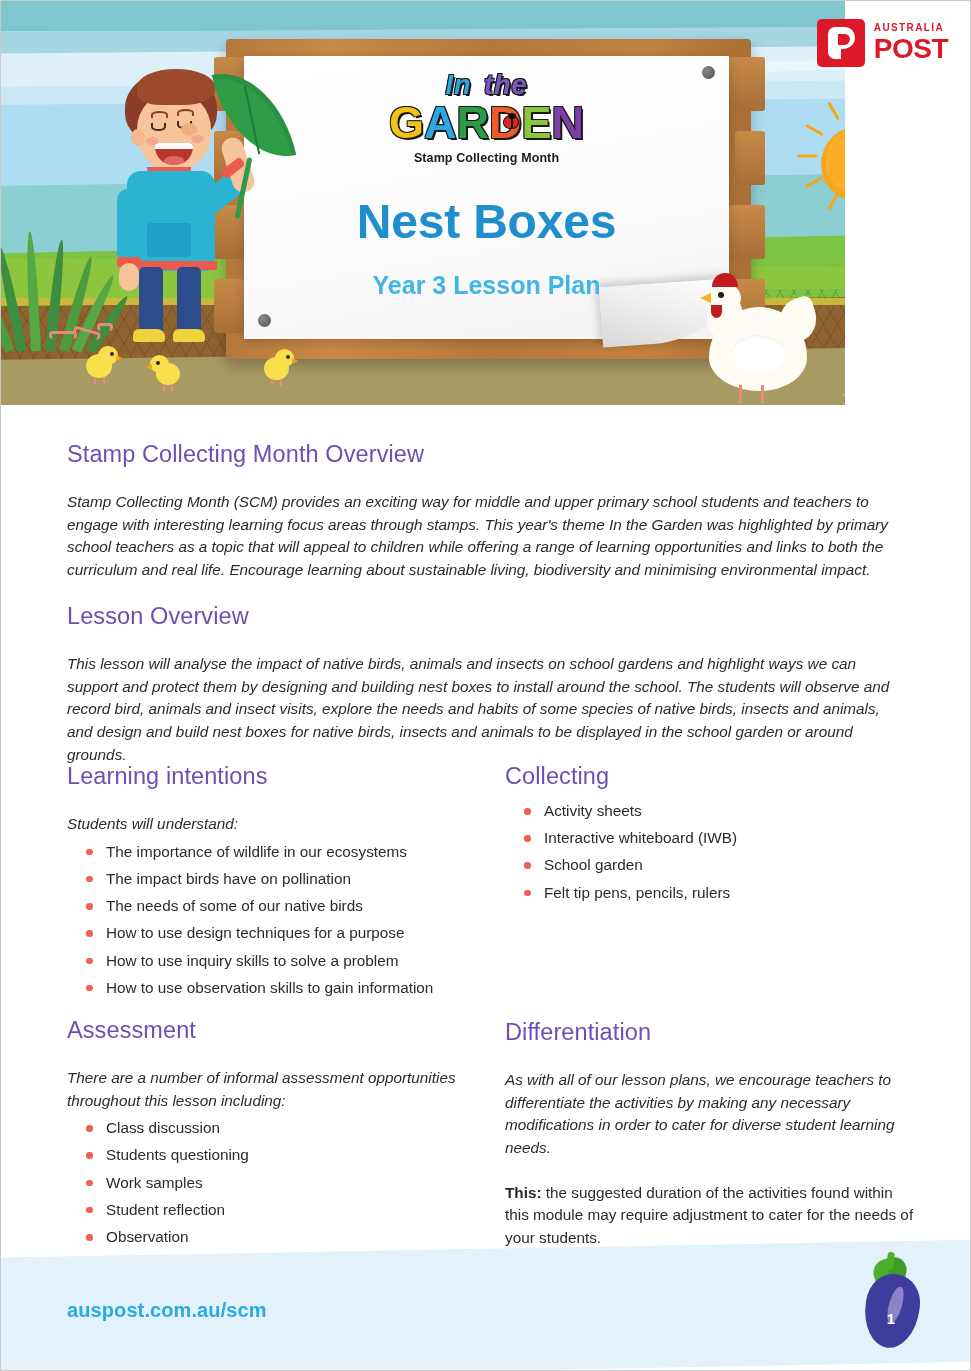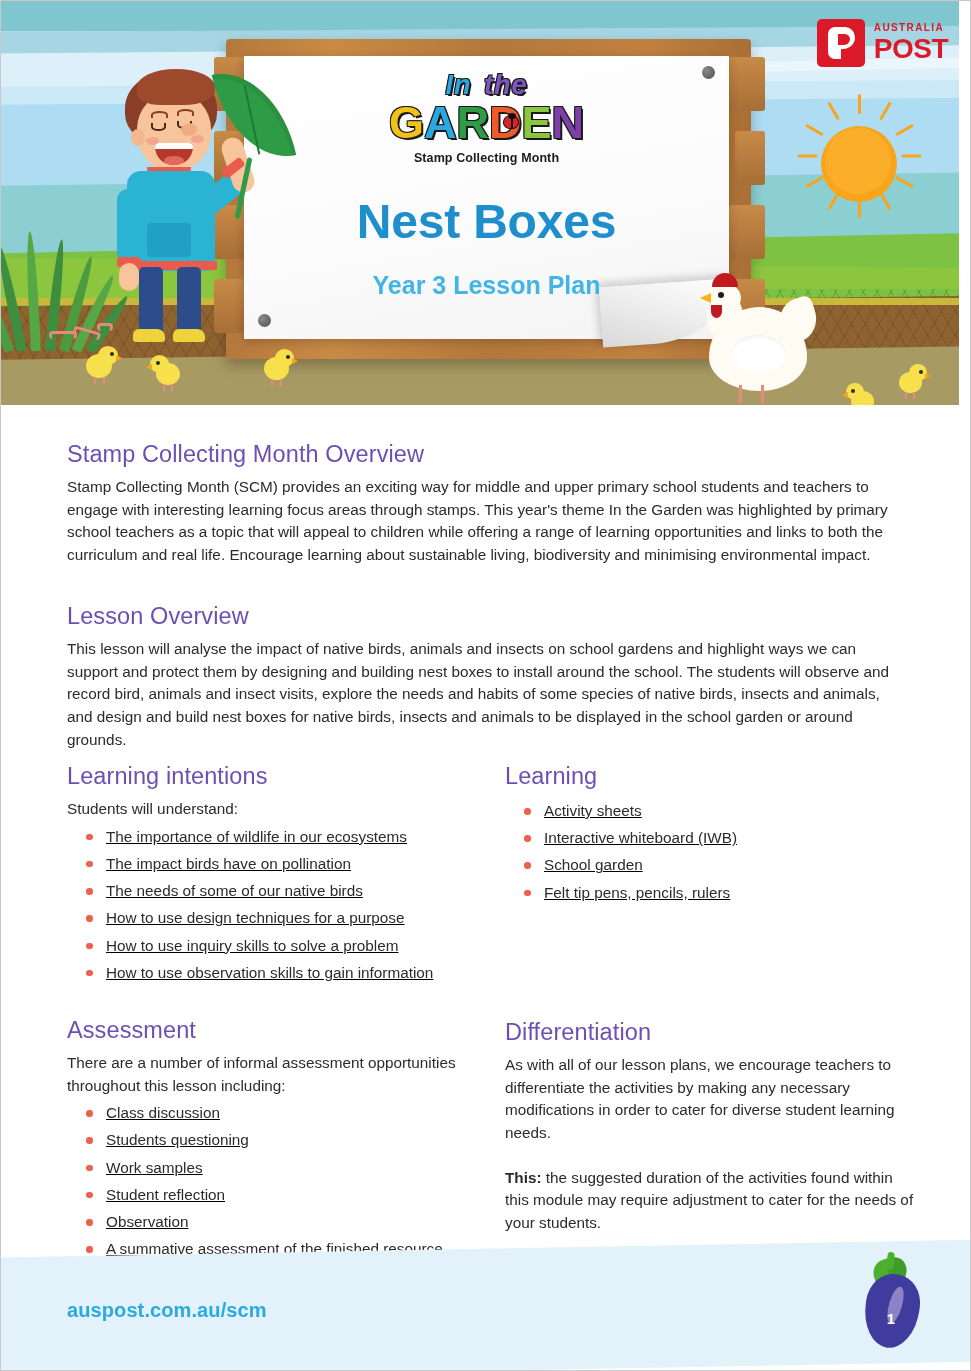--- a/index.html
+++ b/index.html
@@ -14,21 +14,21 @@
     position: relative;
     width: 971px; height: 1371px;
     background: #ffffff;
     border: 1px solid #c9c9c9;
     overflow: hidden;
   }
 
   
   .hero {
     position: absolute; left: 0; top: 0;
-    width: 958px; height: 415px;
+    width: 844px; height: 415px;
     overflow: hidden;
   }
   .sky-base   { position:absolute; left:0; top:0; width:971px; height:300px; background:#AEDCF2; }
   .sky-band1  { position:absolute; left:0; top:0;   width:971px; height:30px;  background:#7FC6CF; }
   .sky-band2  { position:absolute; left:0; top:28px; width:971px; height:22px;
                 background:#A6D6E4; transform: skewY(-0.35deg); }
   .sky-band3  { position:absolute; left:0; top:48px; width:1050px; height:36px;
                 background:#DDF0FA; transform: skewY(-0.5deg); }
   .sky-band4  { position:absolute; left:0; top:82px; width:1050px; height:18px;
                 background:#CBE8F7; transform: skewY(-0.4deg); }
@@ -232,30 +232,30 @@
   h2.sec {
     color:#6D4FB3; font-weight:normal; font-size:23.5px; letter-spacing:.1px;
   }
   p.body, li.body {
     color:#2b2b2b; font-size:15.3px; line-height:1.48;
   }
   .block-full { position:absolute; left:66px; width:840px; }
   .block-left { position:absolute; left:66px; width:412px; }
   .block-right{ position:absolute; left:504px; width:412px; }
 
-  ul.bul { list-style:none; margin:5px 0 0 0; padding:0;text-decoration:underline; }
+  ul.bul { list-style:none; margin:5px 0 0 0; padding:0; }
   ul.bul li {
     position:relative; padding-left:39px; margin-bottom:5.5px;
     color:#2b2b2b; font-size:15.3px; line-height:1.42;
   }
   ul.bul li:before {
     content:""; position:absolute; left:19px; top:8px;
     width:6.5px; height:6.5px; border-radius:50%; background:#F05F4B;
   }
-  .lead { margin-top:8px; }
+  .lead { margin-top:23px;font-style:italic; }
   .note-strong { font-weight:bold; }
 
   
   .footer-band {
     position:absolute; left:-20px; bottom:-10px; width:1020px; height:122px;
     background:#E3F1FA; transform: rotate(-1.05deg); transform-origin: left bottom;
   }
   .footer-url {
     position:absolute; left:66px; bottom:48px;
     color:#29AAE1; font-size:20px; font-weight:bold; letter-spacing:.1px;
@@ -486,21 +486,21 @@
         <li class="body">The importance of wildlife in our ecosystems</li>
         <li class="body">The impact birds have on pollination</li>
         <li class="body">The needs of some of our native birds</li>
         <li class="body">How to use design techniques for a purpose</li>
         <li class="body">How to use inquiry skills to solve a problem</li>
         <li class="body">How to use observation skills to gain information</li>
       </ul>
     </div>
 
     <div class="block-right" style="top:338px;">
-      <h2 class="sec">Learning</h2>
+      <h2 class="sec">Collecting</h2>
       <ul class="bul" style="margin-top:10px;">
         <li class="body">Activity sheets</li>
         <li class="body">Interactive whiteboard (IWB)</li>
         <li class="body">School garden</li>
         <li class="body">Felt tip pens, pencils, rulers</li>
       </ul>
     </div>
 
     <div class="block-left" style="top:592px;">
       <h2 class="sec">Assessment</h2>

